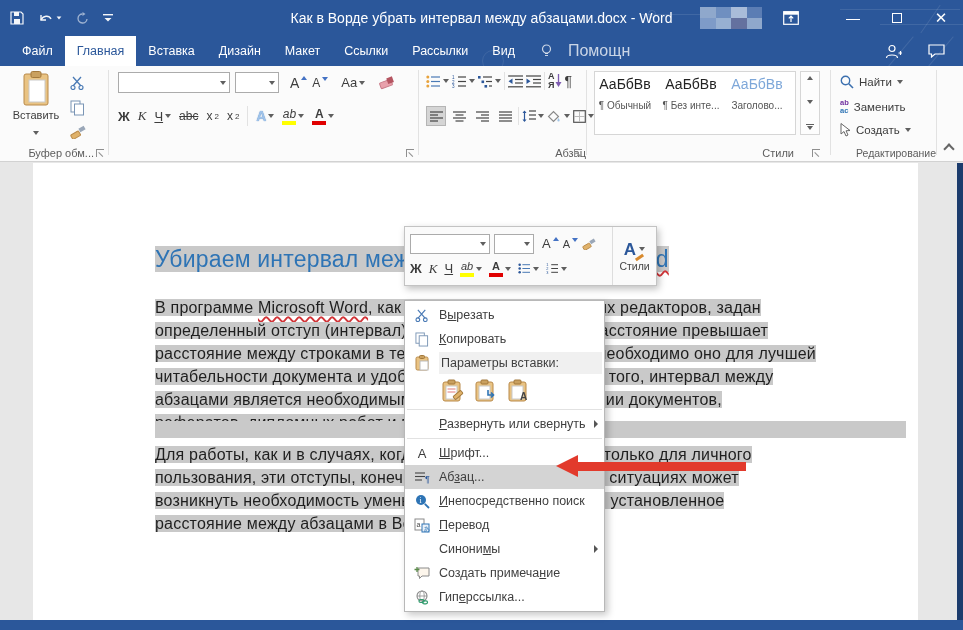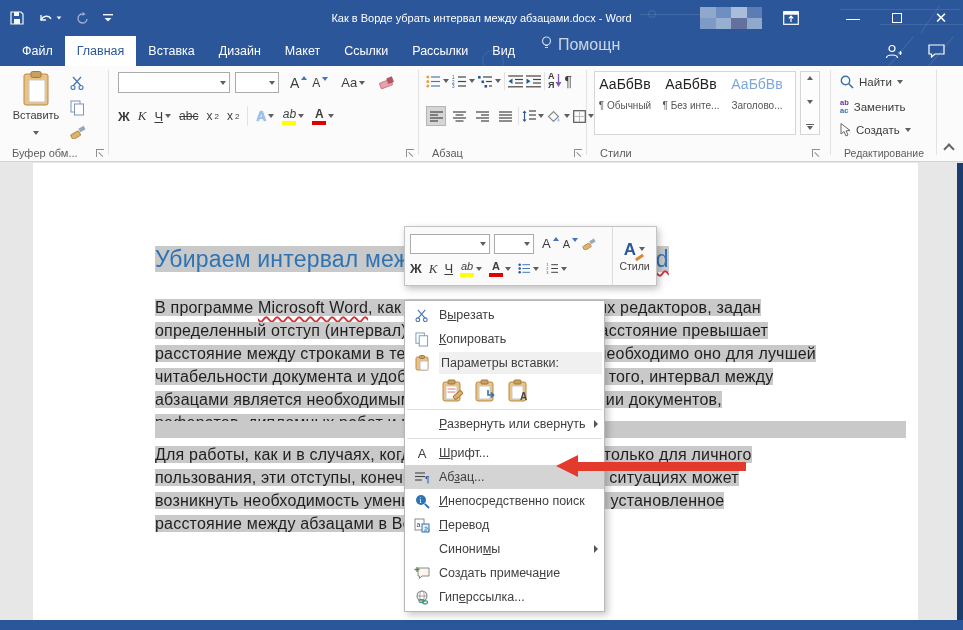--- a/index.html
+++ b/index.html
@@ -3,44 +3,44 @@
 <meta charset="utf-8">
 <style>
   *{margin:0;padding:0;box-sizing:border-box}
   html,body{width:963px;height:630px}
   body{position:relative;overflow:hidden;background:#e7e7e7;font-family:"Liberation Sans",sans-serif;-webkit-font-smoothing:antialiased}
 
   
   .titlebar{position:absolute;left:0;top:0;width:963px;height:36px;background:#2b579a;color:#fff;z-index:3}
   .qat{position:absolute;left:10px;top:0;height:36px;display:flex;align-items:center;gap:14px}
   .qat .qbtn{display:flex;align-items:center;gap:2px;opacity:.95}
-  .title-text{position:absolute;left:0;right:0;top:0;height:36px;display:flex;align-items:center;justify-content:center;font-size:11px;color:#fff;pointer-events:none}
+  .title-text{position:absolute;left:0;right:0;top:0;height:36px;display:flex;align-items:center;justify-content:center;font-size:14px;color:#fff;pointer-events:none}
   .blurbox{position:absolute;left:700px;top:7px;width:62px;height:22px;display:grid;grid-template-columns:repeat(4,1fr);grid-template-rows:repeat(2,1fr)}
   .blurbox i{display:block}
   .winbtn{position:absolute;top:0;width:44px;height:36px;display:flex;align-items:center;justify-content:center;color:#fff}
   .wb-min{right:88px;font-size:14px}
   .wb-max{right:44px}
   .wb-close{right:0;font-size:15px}
   .wb-ribbon{right:150px}
   .maxrect{width:10px;height:10px;border:1px solid #fff}
   .circ{position:absolute;background:rgba(255,255,255,.10)}
   .circ-ring{position:absolute;border:1px solid rgba(255,255,255,.12);border-radius:50%}
 
   
   .tabrow{position:absolute;left:0;top:36px;width:963px;height:30px;background:#2b579a;display:flex;align-items:stretch;padding-left:10px;z-index:3}
   .tab{color:#fff;font-size:12.5px;padding:0 12px;display:flex;align-items:center;white-space:nowrap}
   .tab.active{background:#fff;color:#2b579a}
   .tab-extras{position:absolute;right:0;top:36px;height:30px;display:flex;align-items:center;gap:26px;padding-right:18px;z-index:4;color:rgba(255,255,255,.85);font-size:12.5px}
-  .help-item{display:flex;align-items:flex-start;gap:6px;color:rgba(255,255,255,.75)}
+  .help-item{display:flex;align-items:center;gap:16px;color:rgba(255,255,255,.75)}
 
   
   .ribbon{position:absolute;left:0;top:66px;width:963px;height:96px;background:#fbfbfb;border-bottom:1px solid #d2d2d2;z-index:2;color:#444}
   .gsep{position:absolute;top:4px;bottom:6px;width:1px;background:#e2e2e2}
   .grp{position:absolute;top:0;height:95px}
-  .glabel{position:absolute;bottom:2px;left:12px;right:0;text-align:left;font-size:11px;color:#5d5d5d;white-space:nowrap}
+  .glabel{position:absolute;bottom:2px;left:0;right:0;text-align:right;font-size:11px;color:#5d5d5d;white-space:nowrap}
   .lau{position:absolute;bottom:4px;right:4px;width:8px;height:8px;border-left:1px solid #8f8f8f;border-top:1px solid #8f8f8f}
   .lau::after{content:"";position:absolute;left:2px;top:2px;width:6px;height:1px;background:#8f8f8f;transform:rotate(45deg);transform-origin:0 0}
   .r1{position:absolute;top:6px;left:8px;display:flex;align-items:center;gap:5px}
   .r2{position:absolute;top:40px;left:8px;display:flex;align-items:center;gap:6px}
   .tri{width:0;height:0;border-left:3px solid transparent;border-right:3px solid transparent;border-top:4px solid #5f5f5f;display:inline-block;flex:none}
   .tri-r{width:0;height:0;border-top:4px solid transparent;border-bottom:4px solid transparent;border-left:4px solid #555;display:inline-block}
   .tri-up{width:0;height:0;border-left:3px solid transparent;border-right:3px solid transparent;border-bottom:4px solid #4472c4;display:inline-block}
   .tri-dn-b{width:0;height:0;border-left:3px solid transparent;border-right:3px solid transparent;border-top:4px solid #4472c4;display:inline-block}
   .combo{background:#fff;border:1px solid #ababab;height:21px;display:flex;align-items:center;justify-content:flex-end;padding-right:3px}
   .fbtn{display:inline-flex;align-items:center;gap:2px;color:#3d3d3d}

